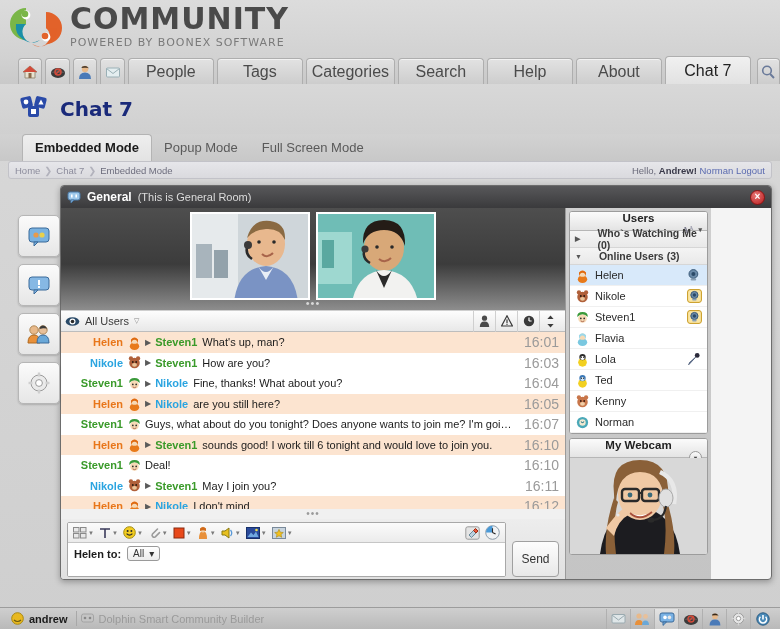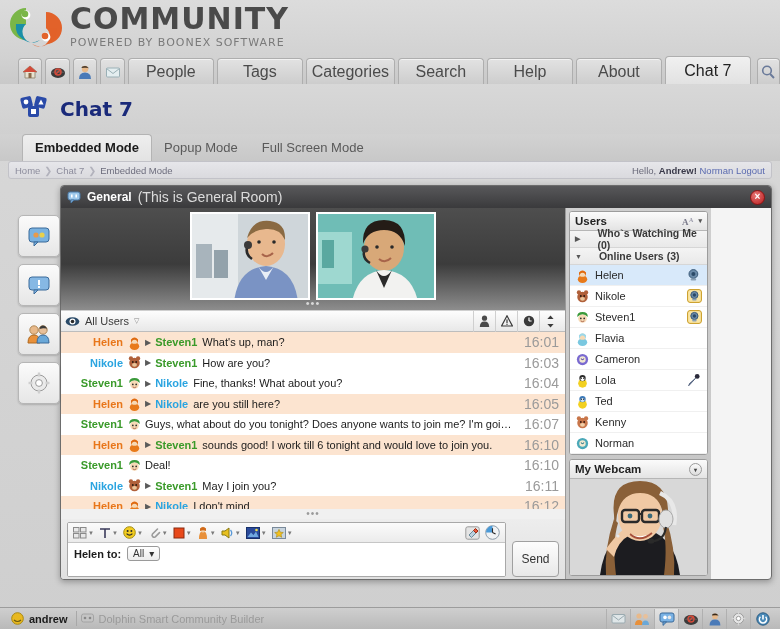--- a/index.html
+++ b/index.html
@@ -80,21 +80,21 @@
           display:flex; align-items:center; justify-content:center; cursor:pointer;
           box-shadow:0 1px 2px rgba(0,0,0,.18); }
 
   
   .chatwin { position:absolute; left:52px; top:0; right:0; bottom:0;
              border:1px solid #6d6d6d; border-radius:4px; overflow:hidden;
              background:#f4f4f4; box-shadow:0 2px 6px rgba(0,0,0,.3); }
   .chatbar { height:22px; background:linear-gradient(180deg,#58585a 0%,#3a3a3c 100%);
              display:flex; align-items:center; padding:0 6px; gap:6px; }
   .chatbar .ttl { color:#fff; font-weight:bold; font-size:12px; }
-  .chatbar .sub { color:#dcdcdc; font-size:14px; }
+  .chatbar .sub { color:#dcdcdc; font-size:11px; }
   .closebtn { margin-left:auto; width:15px; height:15px; border-radius:50%;
               background:radial-gradient(circle at 35% 30%, #e87474, #b81f1f);
               border:1px solid #8c1414; color:#fff; font-size:10px; font-weight:bold;
               display:flex; align-items:center; justify-content:center; cursor:pointer;
               line-height:1; }
 
   .chatcontent { display:flex; height:373px; }
   .leftcol { width:505px; display:flex; flex-direction:column;
              border-right:1px solid #9a9a9a; }
 
@@ -155,21 +155,21 @@
   .sendbtn { width:47px; align-self:flex-end; height:36px; border:1px solid #a0a0a0;
              border-radius:4px; background:linear-gradient(180deg,#fdfdfd,#e8e8e8);
              font-size:12px; color:#333; cursor:pointer; }
 
   
   .rightcol { width:145px; display:flex; flex-direction:column;
               background:linear-gradient(180deg,#cfcfcf,#c4c4c4); padding:3px; gap:4px; }
   .panel { border:1px solid #9c9c9c; border-radius:3px; overflow:hidden; background:#fff; }
   .panelhead { height:19px; display:flex; align-items:center; padding:0 5px;
                background:linear-gradient(180deg,#fbfbfb 0%,#e4e4e4 100%);
-               border-bottom:1px solid #b6b6b6; font-weight:bold; font-size:11.5px; color:#222; }
+               border-bottom:1px solid #b6b6b6; font-weight:bold; font-size:11.5px; color:#222;flex-direction:column; }
   .panelhead .hr { margin-left:auto; display:flex; align-items:center; gap:3px; }
   .grouprow { height:17px; display:flex; align-items:center; gap:17px; padding:0 5px;
               font-size:10.5px; color:#3a3a3a; font-weight:bold; cursor:pointer;
               background:linear-gradient(180deg,#f4f4f4,#e9e9e9);
               border-bottom:1px solid #d6d6d6; }
   .tri { font-size:7px; color:#555; }
   .userlist { background:#fff; }
   .urow { height:21px; display:flex; align-items:center; gap:5px; padding:0 5px;
           font-size:11px; color:#2a2a2a; cursor:pointer;
           border-bottom:1px solid #f0f0f0; }
@@ -732,29 +732,20 @@
                   <span class="uav"><svg width="15" height="15" viewBox="0 0 16 16">
                       <ellipse cx="8" cy="12" rx="5" ry="4" fill="#7ac8e0"></ellipse>
                       <circle cx="8" cy="6" r="3.4" fill="#f6d9b4"></circle>
                       <path d="M4.2 4.6 Q8 0.4 11.8 4.6 L11.6 9.4 Q11 5 8 4.8 Q5 5 4.4 9.4Z" fill="#9ad8ea"></path>
                     </svg></span>
                   <span class="uname">Flavia</span>
                   <span class="ubadge"></span>
                 </div>
                 <div class="urow">
                   <span class="uav"><svg width="15" height="15" viewBox="0 0 16 16">
-                      <circle cx="8" cy="8" r="6" fill="#7a6ad0"></circle>
-                      <circle cx="8" cy="8" r="3.4" fill="#f0e8d0"></circle>
-                      <path d="M6.4 7 Q8 9.4 9.6 7" stroke="#5a4aa0" stroke-width="1.1" fill="none"></path>
-                    </svg></span>
-                  <span class="uname">Cameron</span>
-                  <span class="ubadge"></span>
-                </div>
-                <div class="urow">
-                  <span class="uav"><svg width="15" height="15" viewBox="0 0 16 16">
                       <ellipse cx="8" cy="11" rx="4.6" ry="4.6" fill="#f2d020"></ellipse>
                       <circle cx="8" cy="5.4" r="3.4" fill="#2a2a2a"></circle>
                       <circle cx="8" cy="6.4" r="2.2" fill="#fff"></circle>
                       <circle cx="6.8" cy="5.6" r="0.7" fill="#2a2a2a"></circle>
                       <circle cx="9.2" cy="5.6" r="0.7" fill="#2a2a2a"></circle>
                       <path d="M3.6 14 Q8 16 12.4 14" fill="#f2d020"></path>
                     </svg></span>
                   <span class="uname">Lola</span>
                   <span class="ubadge"><svg width="14" height="14" viewBox="0 0 14 14">
                       <circle cx="10.2" cy="3.4" r="2.4" fill="#2a2a3a"></circle>

